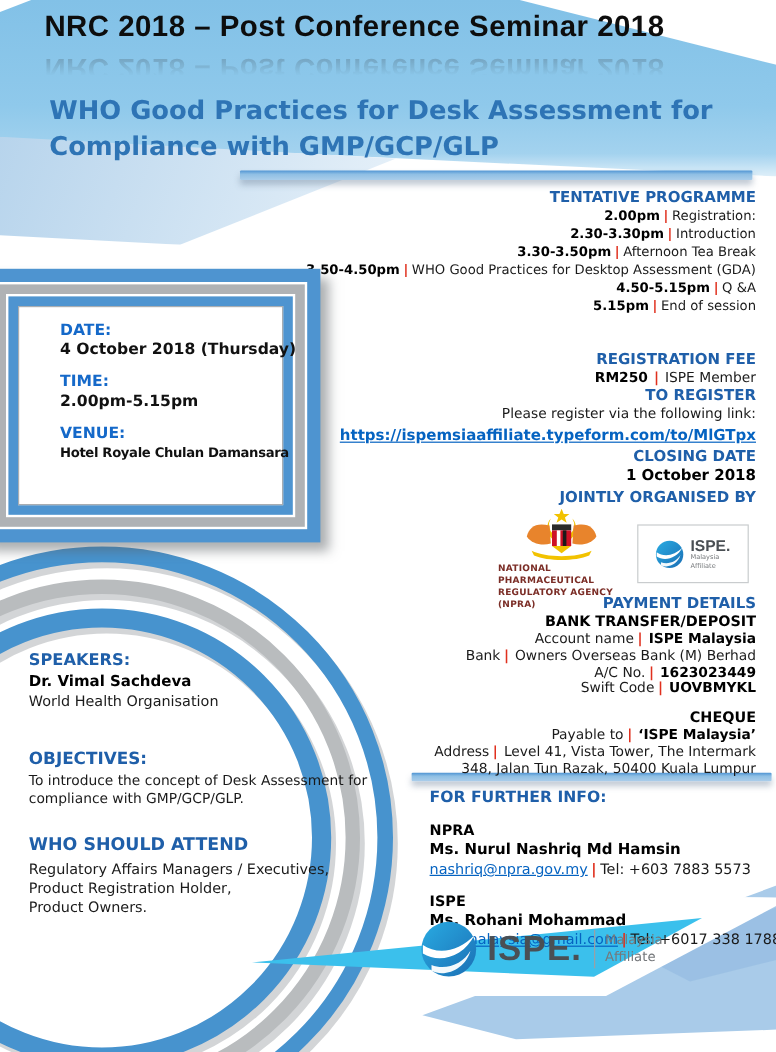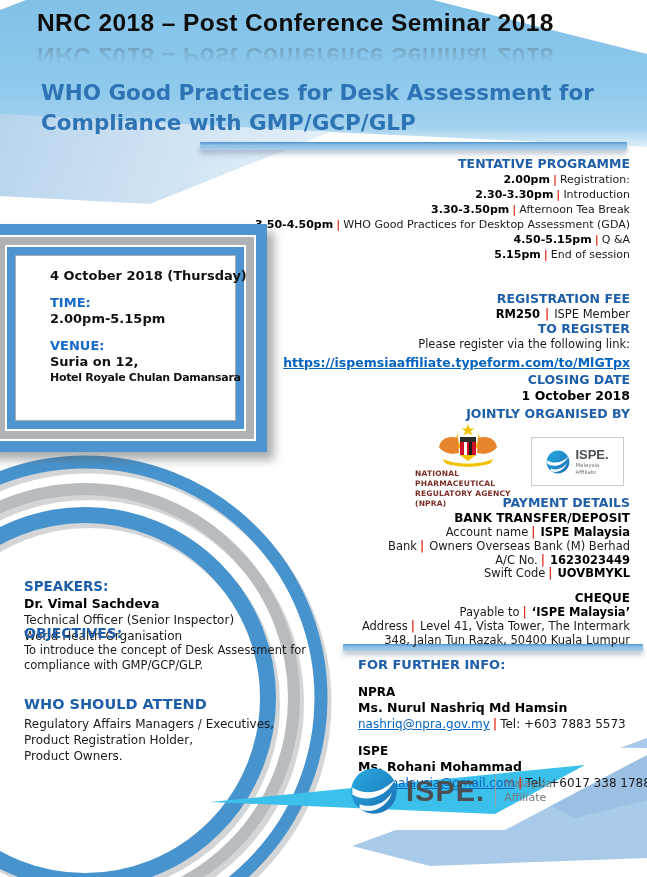--- a/index.html
+++ b/index.html
@@ -261,37 +261,36 @@
       </div>
     <div class="payrow">348, Jalan Tun Razak, 50400 Kuala Lumpur</div>
   </div>
 
   <div class="datebox">
     <div class="db-w1">
         <div class="db-g">
           <div class="db-w2">
             <div class="db-b2">
       <div class="db-in">
+        <div class="db-label">DATE:</div>
         <div class="db-val">4 October 2018 (Thursday)</div>
         <div class="db-label">TIME:</div>
         <div class="db-val">2.00pm-5.15pm</div>
         <div class="db-label">VENUE:</div>
-        <div class="db-val" style="margin-bottom:0;">Suria on 12,</div>
         <div class="db-val2">Hotel Royale Chulan Damansara</div>
       </div>
     </div>
           </div>
         </div>
       </div>
   </div>
 
-  <div class="lsec" style="top:541px;margin-top:36px;">
+  <div class="lsec" style="top:541px;">
     <div class="lh" style="font-size:13.5px;line-height:18px;">SPEAKERS:</div>
     <div class="lbold">Dr. Vimal Sachdeva</div>
-    <div class="ltxt">Technical Officer (Senior Inspector)</div>
     <div class="ltxt">World Health Organisation</div>
   </div>
 
   <div class="lsec" style="top:624px;">
     <div class="lh" style="font-size:14px;line-height:19px;">OBJECTIVES:</div>
     <div id="objectives-text">To introduce the concept of Desk Assessment for compliance with GMP/GCP/GLP.</div>
   </div>
 
   <div class="lsec" style="top:694px;">
     <div class="lh" style="font-size:14.5px;line-height:20px;margin-bottom:2px;">WHO SHOULD ATTEND</div>

